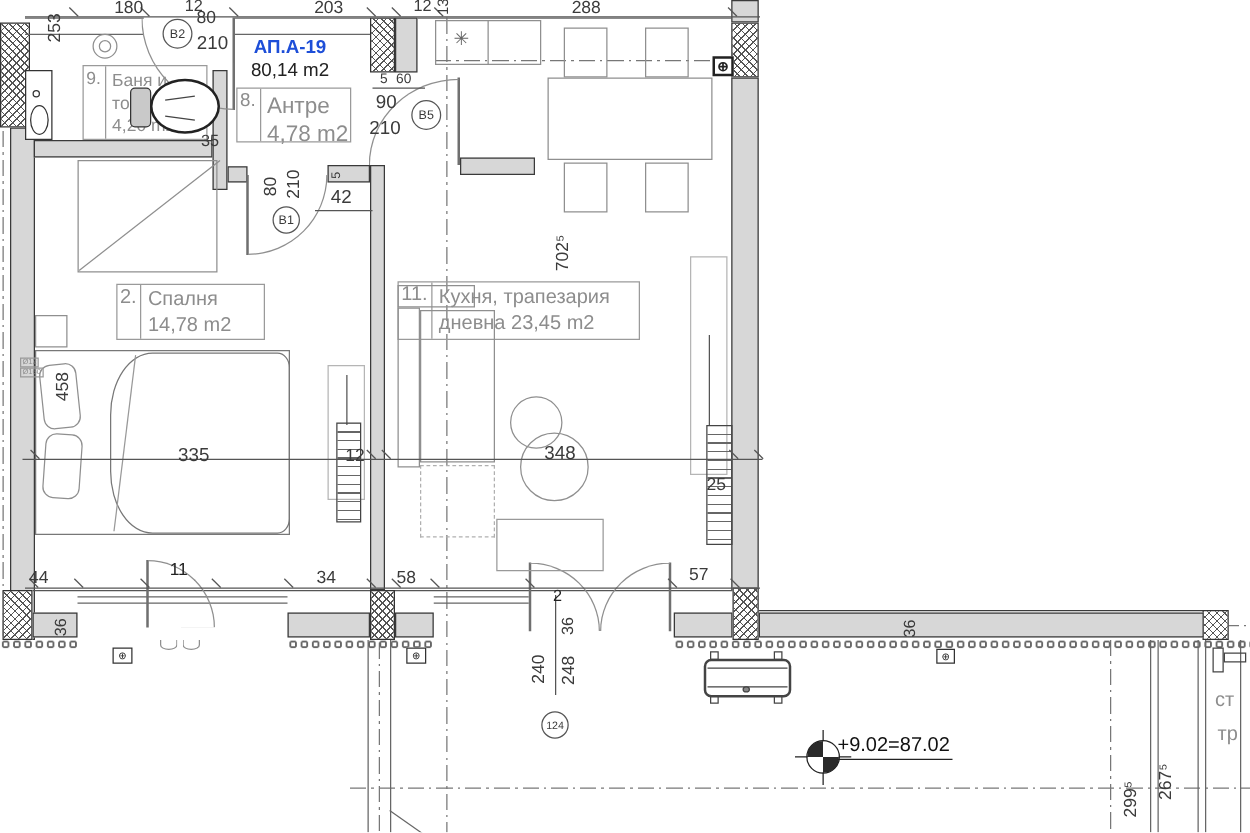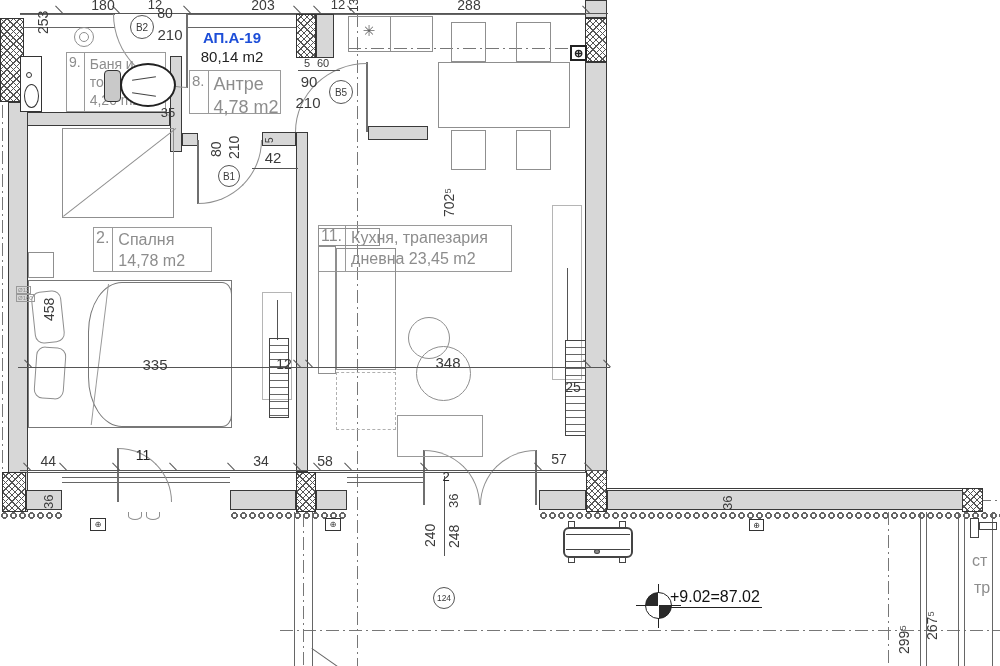--- a/index.html
+++ b/index.html
@@ -262,32 +262,32 @@
   <div class="dm" style="left:158px;top:106px;width:20px;">35</div>
   <div class="vtx" style="left:265px;top:133px;width:10px;height:14px;font-size:10px;">5</div>
   <div class="vtx" style="left:36px;top:-2px;width:16px;height:48px;font-size:14px;">253</div>
   <div class="vtx" style="left:348px;top:-12px;width:13px;height:28px;font-size:12px;">132</div>
   <div class="vtx" style="left:42px;top:290px;width:16px;height:38px;font-size:14px;">458</div>
   <div class="vtx" style="left:442px;top:180px;width:16px;height:44px;font-size:14px;">702⁵</div>
   <div class="dm dm14" style="left:138px;top:357px;width:34px;font-size:15px;">335</div>
   <div class="dm dm14" style="left:274px;top:357px;width:20px;">12</div>
   <div class="dm dm14" style="left:430px;top:355px;width:36px;font-size:15px;">348</div>
   <div class="dm dm14" style="left:560px;top:356px;width:26px;margin-top:24px;">25</div>
-  <div class="dm dm14" style="left:30px;top:454px;width:26px;text-align:right;">44</div>
+  <div class="dm dm14" style="left:18px;top:454px;width:26px;">44</div>
   <div class="dm dm14" style="left:131px;top:448px;width:24px;color:#222;">11</div>
   <div class="dm dm14" style="left:248px;top:454px;width:26px;">34</div>
   <div class="dm dm14" style="left:313px;top:454px;width:24px;">58</div>
   <div class="dm dm14" style="left:546px;top:452px;width:26px;">57</div>
   <div class="dm" style="left:440px;top:470px;width:12px;color:#222;">2</div>
   <div class="vtx" style="left:42px;top:489px;width:14px;height:26px;">36</div>
   <div class="vtx" style="left:447px;top:487px;width:14px;height:28px;">36</div>
   <div class="vtx" style="left:721px;top:489px;width:14px;height:28px;">36</div>
   <div class="vtx" style="left:423px;top:515px;width:14px;height:40px;font-size:14px;">240</div>
   <div class="vtx" style="left:447px;top:515px;width:14px;height:42px;font-size:14px;">248</div>
-  <div class="bc" style="left:433px;top:587px;width:22px;height:22px;font-size:8.5px;">124</div>
+  <div class="bc" style="left:433px;top:569px;width:22px;height:22px;font-size:8.5px;">124</div>
   <div class="vtx" style="left:897px;top:616px;width:17px;height:46px;font-size:14px;">299⁵</div>
   <div class="vtx" style="left:925px;top:602px;width:17px;height:46px;font-size:14px;">267⁵</div>
   <div class="dm gray" style="left:972px;top:553px;font-size:16px;">ст</div>
   <div class="dm gray" style="left:974px;top:580px;font-size:16px;">тр</div>
   <div class="dm gray" style="left:16px;top:286px;font-size:6px;border:0.5px solid #999;padding:0 1px;">Ø12</div>
   <div class="dm gray" style="left:16px;top:294px;font-size:6px;border:0.5px solid #999;padding:0 1px;">Ø160</div>
 
 </div>
 
 </body></html>

